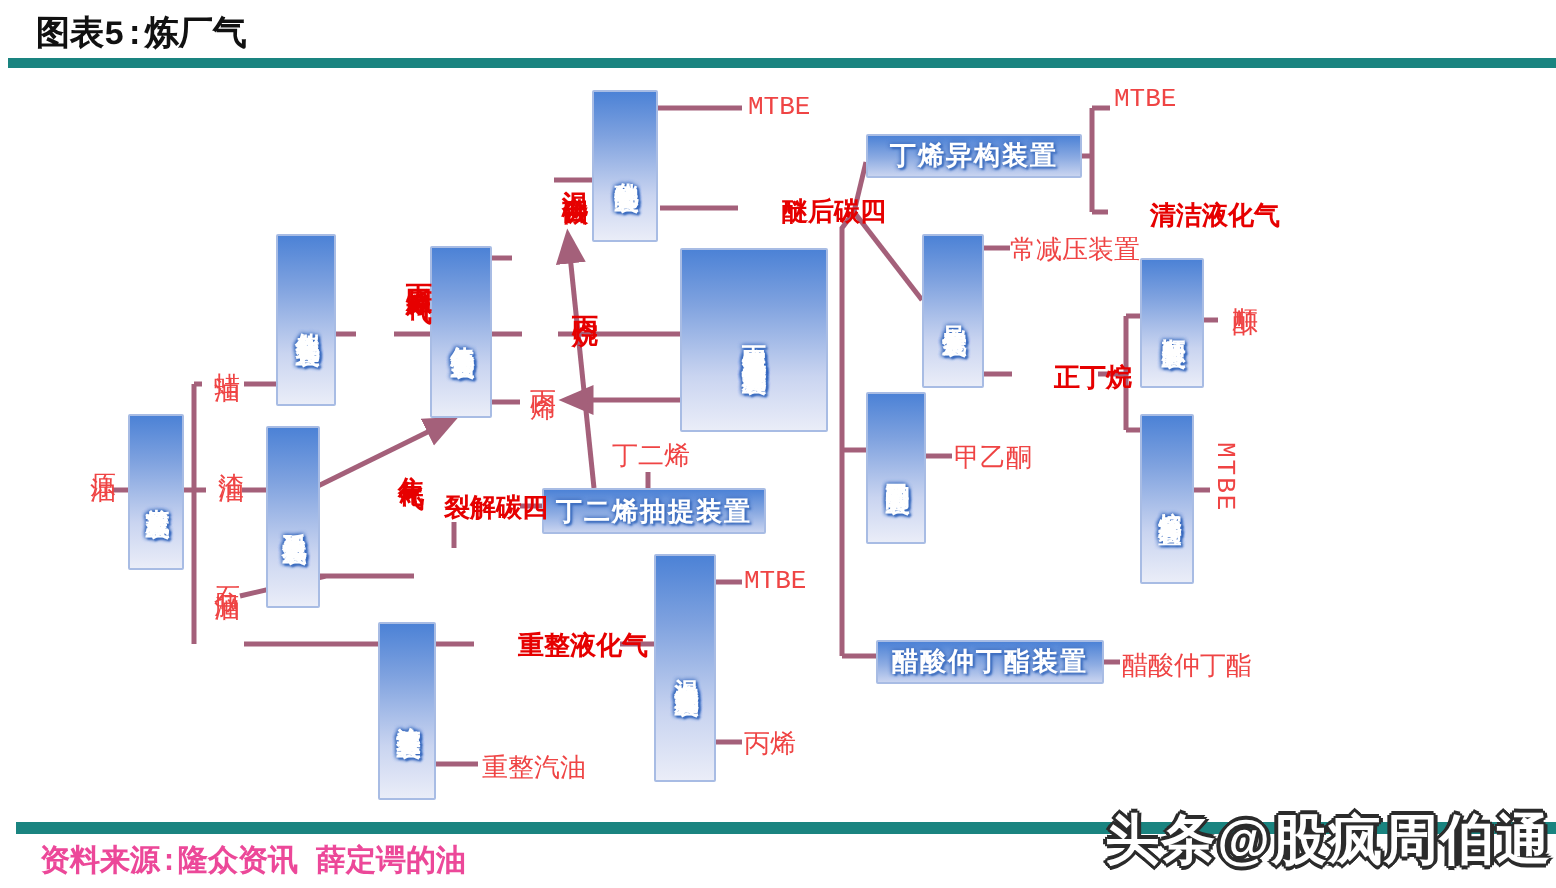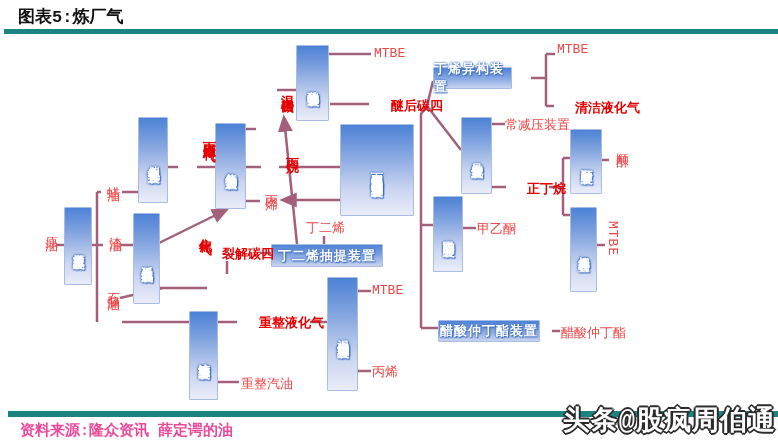--- a/index.html
+++ b/index.html
@@ -5,21 +5,21 @@
   html,body{margin:0;padding:0;background:#fff;}
   #stage{position:relative;width:778px;height:444px;background:#fff;overflow:hidden;
          font-family:"Liberation Sans","DejaVu Sans",sans-serif;}
   .serif{font-family:Liberation Mono, monospace;}
   .tealbar{position:absolute;background:#1a8480;}
   #title{position:absolute;left:18px;top:5px;font-size:17px;font-weight:bold;color:#111;white-space:nowrap;}
   #source{position:absolute;left:20px;top:421px;font-size:15px;font-weight:bold;color:#ec4899;white-space:nowrap;}
   #watermark{position:absolute;right:2px;top:402px;font-size:27px;font-weight:bold;color:#fff;
      letter-spacing:1px;white-space:nowrap;
      text-shadow:-2px 0 0 #2b2b2b,2px 0 0 #2b2b2b,0 -2px 0 #2b2b2b,0 2px 0 #2b2b2b,
-                 -1px -1px 0 #2b2b2b,1px 1px 0 #2b2b2b,-1px 1px 0 #2b2b2b,1px -1px 0 #2b2b2b;font-family:Liberation Mono, monospace;}
+                 -1px -1px 0 #2b2b2b,1px 1px 0 #2b2b2b,-1px 1px 0 #2b2b2b,1px -1px 0 #2b2b2b;}
   svg#wires{position:absolute;left:0;top:0;}
   .vbox,.hbox{position:absolute;display:flex;align-items:center;justify-content:center;
      color:#fff;font-weight:bold;background:linear-gradient(180deg,#4c82d6 0%,#7fa2df 30%,#c9d4f0 70%,#eaedf8 100%);
      border:1px solid #a8bce4;border-radius:1px;box-sizing:border-box;
      text-shadow:0 0 2px #3f6fc0,0 0 2px #3f6fc0,1px 1px 1px #3f6fc0;}
   .vbox{writing-mode:vertical-rl;text-orientation:upright;font-size:12px;letter-spacing:1px;line-height:1.3;}
   .hbox{font-size:13px;letter-spacing:1px;background:linear-gradient(180deg,#4c82d6 0%,#8cabe2 55%,#c9d4f0 100%);}
   .combo{line-height:24px;letter-spacing:1px;}
   .blk,.red{position:absolute;white-space:nowrap;font-size:13px;}
   .blk{color:#ef4444;font-family:Liberation Mono, monospace;}
@@ -81,26 +81,26 @@
 
   <div class="vbox" style="left:64px;top:207px;width:28px;height:78px;">常减压装置</div>
   <div class="vbox" style="left:138px;top:117px;width:30px;height:86px;">催化裂化装置</div>
   <div class="vbox" style="left:133px;top:213px;width:27px;height:91px;">延迟焦化装置</div>
   <div class="vbox" style="left:215px;top:123px;width:31px;height:86px;">气体分馏装置</div>
   <div class="vbox" style="left:296px;top:45px;width:33px;height:76px;">醚化物装置</div>
   <div class="vbox combo" style="left:340px;top:124px;width:74px;height:92px;">丙烷脱氢装置混合烷烃脱氢装置</div>
   <div class="hbox" style="left:271px;top:244px;width:112px;height:23px;">丁二烯抽提装置</div>
   <div class="vbox" style="left:189px;top:311px;width:29px;height:89px;">连续重整装置</div>
   <div class="vbox" style="left:327px;top:277px;width:31px;height:114px;">混合烷烃脱氢装置</div>
-  <div class="hbox" style="left:433px;top:67px;width:79px;height:22px;">丁烯异构装置</div>
+  <div class="hbox" style="left:433px;top:67px;width:108px;height:22px;">丁烯异构装置</div>
   <div class="vbox" style="left:461px;top:117px;width:31px;height:77px;">异辛烷装置</div>
   <div class="vbox" style="left:570px;top:129px;width:32px;height:65px;">顺酐装置</div>
   <div class="vbox" style="left:433px;top:196px;width:30px;height:76px;">甲乙酮装置</div>
   <div class="vbox" style="left:570px;top:207px;width:27px;height:85px;font-size:11.5px;">烷烃异构装置</div>
-  <div class="hbox" style="left:438px;top:320px;width:102px;height:22px;">醋酸仲丁酯装置</div>
+  <div class="hbox" style="left:438px;top:320px;width:114px;height:22px;">醋酸仲丁酯装置</div>
 
   <div class="blk vert" style="left:41px;top:226px;">原油</div>
   <div class="blk vert" style="left:103px;top:176px;">蜡油</div>
   <div class="blk vert" style="left:105px;top:226px;">渣油</div>
   <div class="blk vert" style="left:103px;top:283px;">石脑油</div>
   <div class="blk" style="left:374px;top:46px;">MTBE</div>
   <div class="blk vert" style="left:261px;top:185px;">丙烯</div>
   <div class="blk" style="left:306px;top:219px;">丁二烯</div>
   <div class="blk" style="left:557px;top:42px;">MTBE</div>
   <div class="blk" style="left:505px;top:116px;">常减压装置</div>

